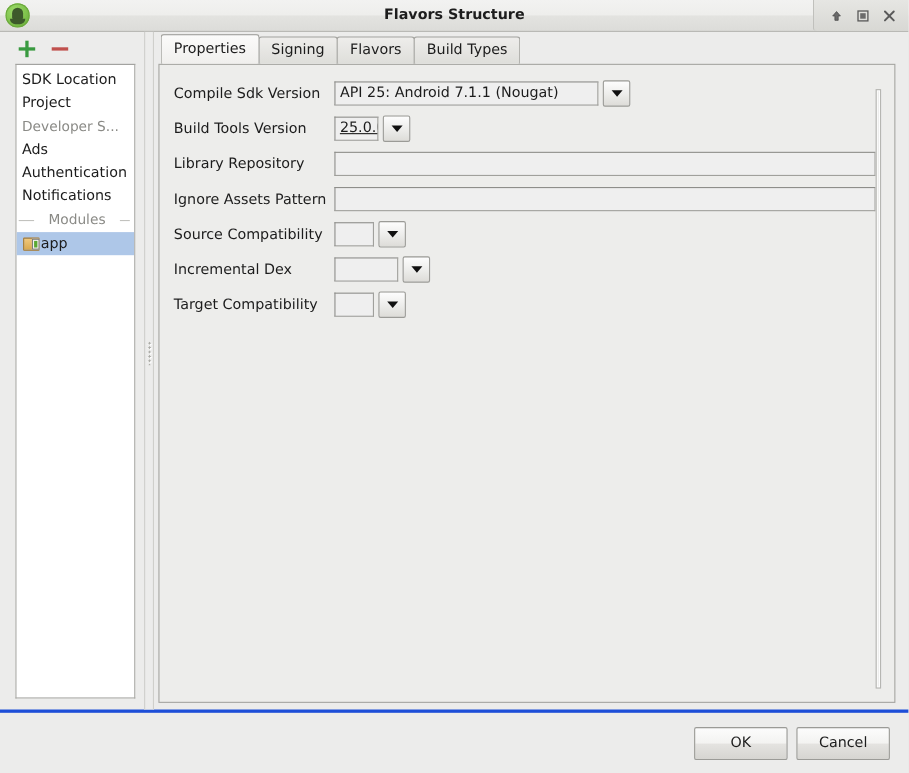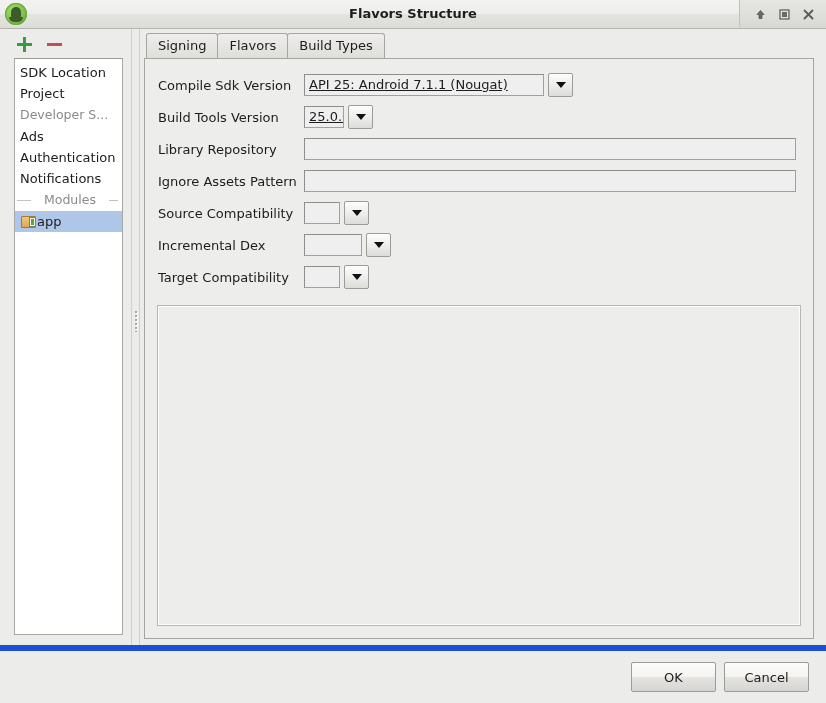--- a/index.html
+++ b/index.html
@@ -264,21 +264,21 @@
     border-color: #a5a5a1;
     z-index: 3;
   }
 
   .tab-panel {
     flex: 1 1 auto;
     background: #ededeb;
     border: 1px solid #a5a5a1;
     margin-bottom: 6px;
     display: flex;
-    flex-direction: column;
+    flex-direction: row;
     padding: 10px 12px 12px 12px;
     min-height: 0;
   }
 
   .form {
     display: block;
     padding-left: 1px;
   }
   .frow {
     display: flex;
@@ -301,21 +301,21 @@
     border-top-color: #8e8e8a;
     border-left-color: #8e8e8a;
     font-size: 13px;
     line-height: 20px;
     padding: 0 4px;
     color: #1c1c1c;
     white-space: nowrap;
     overflow: hidden;
   }
   .tfield.wide { width: 492px; }
-  .tfield.combo-text { width: 240px; text-decoration: underline; }
+  .tfield.combo-text { width: 240px; }
   .tfield.small { width: 40px; text-decoration: underline; }
   .tfield.tiny { width: 36px; }
   .tfield.med { width: 58px; }
 
   .arrow-btn {
     width: 25px; height: 24px;
     margin-left: 4px;
     background: linear-gradient(to bottom, #fdfdfd 0%, #ededeb 52%, #dddcd8 100%);
     border: 1px solid #9b9b97;
     border-radius: 2px;
@@ -336,21 +336,21 @@
     background: #ededeb;
     border: 1px solid #b6b6b2;
     box-shadow: inset 0 0 0 1px #fdfdfd;
     min-height: 0;
   }
 
   
   .bottombar {
     flex: 0 0 58px;
     height: 58px;
-    border-top: 6px solid #1d4ed8;
+    border-top: 3px solid #1d4ed8;
     display: flex;
     align-items: center;
     justify-content: flex-end;
     padding-right: 17px;
     gap: 8px;
     background: #ececeb;
   }
   .dlg-btn {
     width: 85px; height: 30px;
     font-size: 13px;
@@ -441,20 +441,23 @@
       </div>
     </div>
 
     <div class="splitter">
       <div class="grip"></div>
     </div>
 
     <div class="main">
 
       <div class="tabs">
+        <div class="tab active">
+          <span>Properties</span>
+        </div>
         <div class="tab">
           <span>Signing</span>
         </div>
         <div class="tab">
           <span>Flavors</span>
         </div>
         <div class="tab">
           <span>Build Types</span>
         </div>
       </div>

